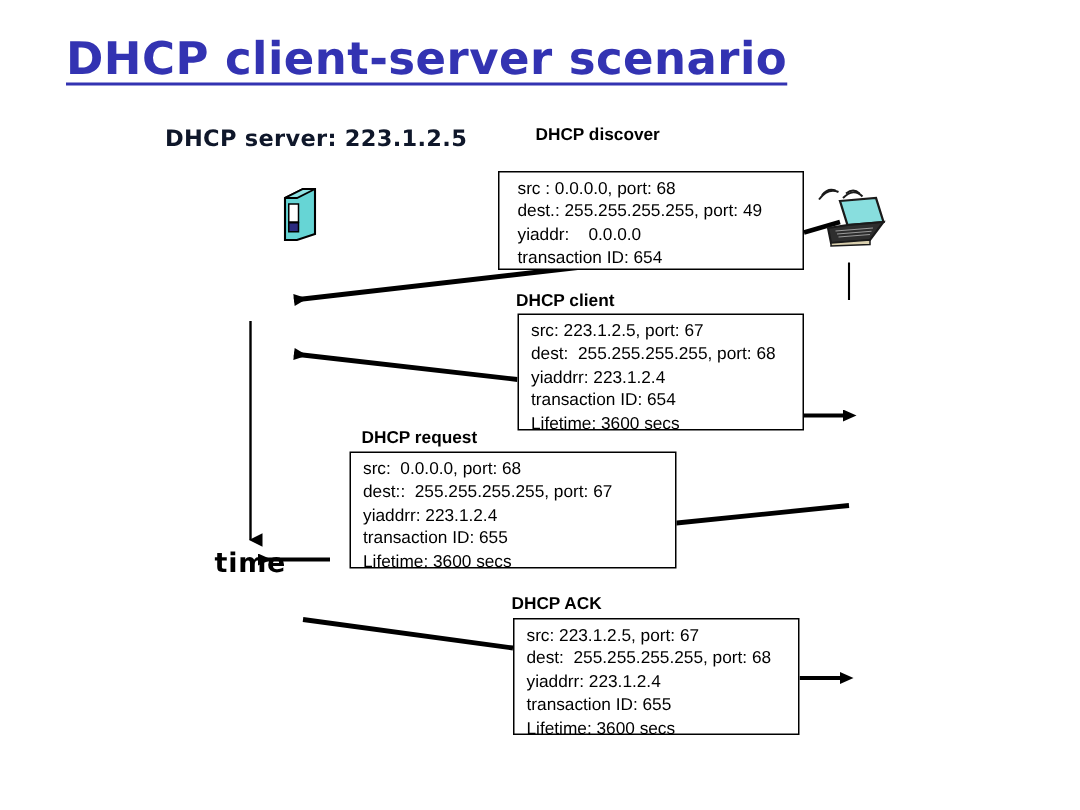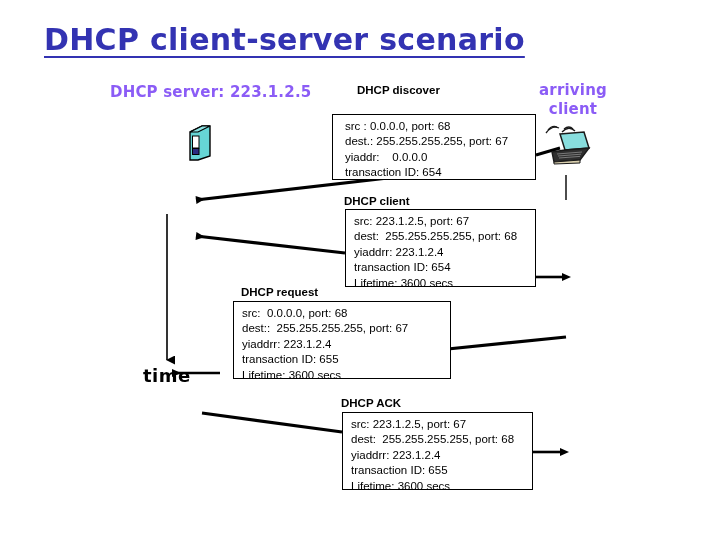--- a/index.html
+++ b/index.html
@@ -42,21 +42,21 @@
     text-underline-offset: 6px;
     white-space: nowrap;
   }
 
   
   .hand-label {
     position: absolute;
     font-family: "DejaVu Sans", sans-serif;
     font-size: 15px;
     font-weight: 600;
-    color: #8b5cf6;
+    color: #0f172a;
     white-space: nowrap;
     letter-spacing: 0.2px;
   }
   .server-label { left: 110px; top: 83px; }
   .client-label {
     left: 530px;
     top: 81px;
     text-align: center;
     line-height: 19px;
     width: 86px;
@@ -177,24 +177,20 @@
 
   <div class="hand-label server-label">DHCP server:  223.1.2.5</div>
 
   <svg class="server-icon" viewBox="0 0 24 38" xmlns="http://www.w3.org/2000/svg">
     <polygon points="2,8 14,2 22,2 22,32 10,36 2,36" fill="#66d5d5" stroke="#000000" stroke-width="1.4"></polygon>
     <polygon points="2,8 14,2 22,2 10,8" fill="#8fe3e3" stroke="#000000" stroke-width="1.2"></polygon>
     <rect x="4.5" y="12" width="6.5" height="12" fill="#ffffff" stroke="#000000" stroke-width="1"></rect>
     <rect x="4.5" y="24.5" width="6.5" height="6" fill="#2b2b80" stroke="#000000" stroke-width="1"></rect>
   </svg>
 
-  <div class="hand-label client-label">
-    <div>arriving</div>
-    <div>client</div>
-  </div>
 
   <svg class="laptop-icon" viewBox="0 0 56 48" xmlns="http://www.w3.org/2000/svg">
     <g stroke="#1a1a1a" stroke-width="1.3" fill="none">
       <path d="M8,12 q4,-5 9,-3"></path>
       <path d="M6,15 q6,-8 13,-5"></path>
       <path d="M24,11 q5,-4 9,0"></path>
       <path d="M22,14 q7,-7 13,-1"></path>
     </g>
     <polygon points="20,16 44,14 49,30 25,32" fill="#88dede" stroke="#1a1a1a" stroke-width="1.5"></polygon>
     <polygon points="12,34 25,32 49,30 40,42 14,44" fill="#2e2e2e" stroke="#1a1a1a" stroke-width="1.4"></polygon>
@@ -204,21 +200,21 @@
       <line x1="18" y1="38" x2="41" y2="36.2"></line>
       <line x1="19" y1="40" x2="40" y2="38.4"></line>
     </g>
   </svg>
 
   <div class="time-label">time</div>
 
   <div class="msg-heading" style="left:357px; top:84px;">DHCP discover</div>
   <div class="msg-box" style="left:332px; top:114px; width:204px; height:66px;padding-left:12px;">
     <div class="line">src : 0.0.0.0, port: 68</div>
-    <div class="line">dest.: 255.255.255.255, port: 67</div>
+    <div class="line">dest.: 255.255.255.255, port: 49</div>
     <div class="line">yiaddr:    0.0.0.0</div>
     <div class="line">transaction ID: 654</div>
   </div>
 
   <div class="msg-heading" style="left:344px; top:195px;">DHCP client</div>
   <div class="msg-box" style="left:345px; top:209px; width:191px; height:78px;">
     <div class="line">src: 223.1.2.5, port: 67</div>
     <div class="line">dest:  255.255.255.255, port: 68</div>
     <div class="line">yiaddrr: 223.1.2.4</div>
     <div class="line">transaction ID: 654</div>

